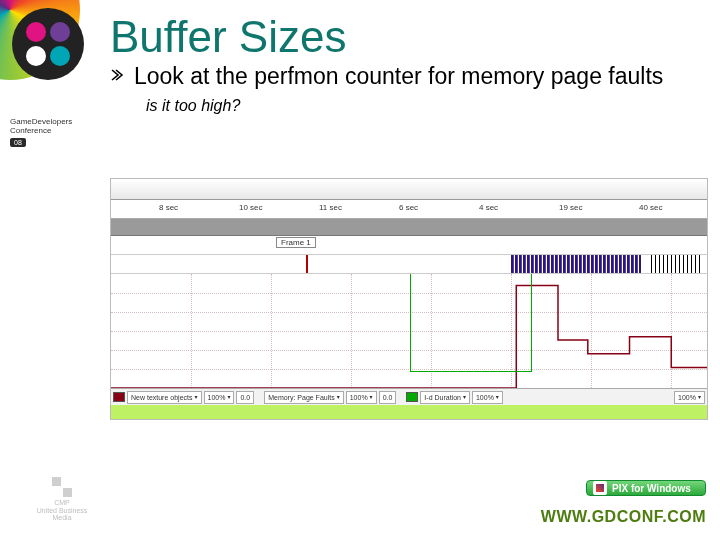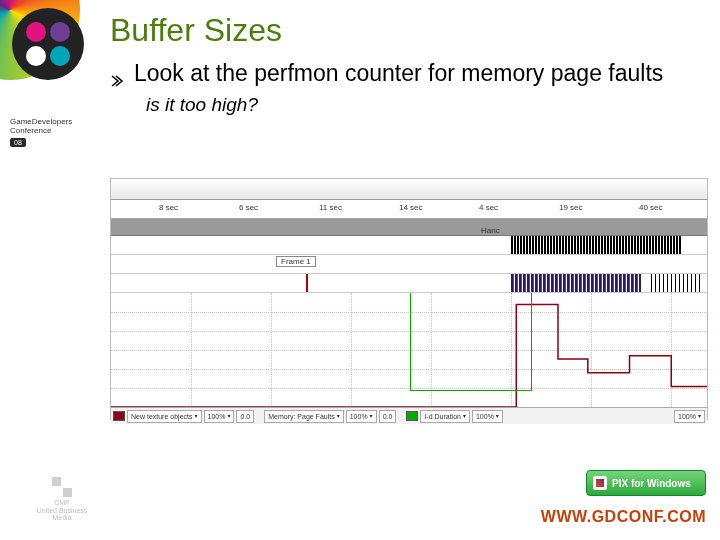--- a/index.html
+++ b/index.html
@@ -2,25 +2,25 @@
 <html><head>
 <meta charset="utf-8">
 <style>
   html,body{margin:0;padding:0;width:720px;height:540px;background:#fff;font-family:Arial,Helvetica,sans-serif;overflow:hidden;position:relative}
   .logo-area{position:absolute;left:0;top:0;width:100px;height:180px}
   .rainbow-arc{position:absolute;left:-60px;top:-60px;width:140px;height:140px;border-radius:50%;
     background:conic-gradient(from 180deg,#8bc63f,#00a8b5,#5b2c83,#d40f7d,#f04b23,#ffe100,#8bc63f)}
   .logo-circle{position:absolute;left:12px;top:8px;width:72px;height:72px;border-radius:50%;background:#222;display:grid;grid-template-columns:1fr 1fr;grid-template-rows:1fr 1fr;gap:4px;padding:14px;box-sizing:border-box}
   .petal{border-radius:50%}
   .slide{position:absolute;left:110px;top:12px;right:14px}
-  .title{font-size:32px;font-weight:400;color:#4d7c0f;margin:0 0 10px 0}
-  .bullet-row{display:flex;align-items:flex-end;gap:10px;margin-bottom:4px}
+  .title{font-size:44px;font-weight:400;color:#0f766e;margin:0 0 0 0}
+  .bullet-row{display:flex;align-items:flex-start;gap:10px;margin-bottom:4px}
   .chev{margin-top:6px;flex:0 0 auto}
   .bp{font-size:23px;line-height:1.25;color:#000}
-  .sub{font-size:19px;color:#000;font-style:italic;margin-left:36px;margin-top:6px}
+  .sub{font-size:16px;color:#000;font-style:italic;margin-left:36px;margin-top:6px}
   .gdc-small{position:absolute;left:10px;top:118px;width:86px;font-size:8px;color:#333;line-height:1.1}
   .gdc-small .t1{font-weight:normal}
   .gdc-small .badge{display:inline-block;background:#2a2a2a;color:#fff;font-size:7px;padding:1px 4px;border-radius:2px;margin-top:2px}
   
   .pm{position:absolute;left:110px;top:178px;width:596px;height:240px;border:1px solid #bbb;background:#bef264;font-size:8px;color:#333}
   .pm-top{height:20px;background:linear-gradient(#fff,#e8e8e8);border-bottom:1px solid #999}
   .pm-ruler{height:18px;background:#fff;border-bottom:1px solid #aaa;position:relative}
   .pm-ruler span{position:absolute;top:3px;font-size:8px;color:#333}
   .pm-grey{height:16px;background:#9a9a9a;border-bottom:1px solid #777}
   .pm-lane{height:18px;background:#fff;border-bottom:1px solid #ccc;position:relative}
@@ -44,26 +44,26 @@
   .pm-bottom .gap{flex:0 0 6px}
   .dd{font-size:6px}
   .pm-greenborder{position:absolute;left:299px;bottom:16px;width:120px;height:114px;border:1px solid #0a0;pointer-events:none}
   .footer{position:absolute;left:0;right:0;bottom:0;height:78px}
   .cmp{position:absolute;left:32px;bottom:18px;width:60px;text-align:center;color:#bdbdbd}
   .cmp .sq{width:20px;height:20px;margin:0 auto 2px auto;position:relative}
   .cmp .sq::before,.cmp .sq::after{content:"";position:absolute;background:#cfcfcf}
   .cmp .sq::before{left:0;top:0;width:9px;height:9px}
   .cmp .sq::after{right:0;bottom:0;width:9px;height:9px}
   .cmp .t{font-size:7px;line-height:1.1}
-  .pix-btn{position:absolute;right:14px;bottom:44px;width:120px;height:26px;border:1px solid #108a2e;border-radius:4px;
+  .pix-btn{position:absolute;right:14px;bottom:44px;width:120px;height:16px;border:1px solid #108a2e;border-radius:4px;
     background:linear-gradient(#74d67a,#2ca83a);display:flex;align-items:center;gap:5px;padding:0 6px;box-sizing:border-box}
   .pix-btn .ic{width:14px;height:14px;background:#fff;border-radius:2px;position:relative}
   .pix-btn .ic::after{content:"";position:absolute;left:3px;top:3px;width:8px;height:8px;background:linear-gradient(45deg,#f04b23,#5b2c83)}
   .pix-btn .lab{color:#fff;font-weight:bold;font-size:10px}
-  .gdconf{position:absolute;right:14px;bottom:14px;font-size:16px;font-weight:bold;color:#c2410c;letter-spacing:0.5px}
+  .gdconf{position:absolute;right:14px;bottom:14px;font-size:16px;font-weight:bold;color:#4d7c0f;letter-spacing:0.5px}
 </style>
 </head>
 <body>
 
 <div class="logo-area">
   <div class="rainbow-arc"></div>
   <div class="logo-circle">
     <div class="petal" style="background:#e11383"></div>
     <div class="petal" style="background:#6f3f98"></div>
     <div class="petal" style="background:#fff"></div>
@@ -86,32 +86,28 @@
     </svg>
     <div class="bp">Look at the perfmon counter for memory page faults</div>
   </div>
   <div class="sub">is it too high?</div>
 </div>
 
 <div class="pm">
   <div class="pm-top"></div>
   <div class="pm-ruler">
     <span style="left:48px">8 sec</span>
-    <span style="left:128px">6 sec</span>
+    <span style="left:128px">10 sec</span>
     <span style="left:208px">11 sec</span>
-    <span style="left:288px">14 sec</span>
+    <span style="left:288px">6 sec</span>
     <span style="left:368px">4 sec</span>
     <span style="left:448px">19 sec</span>
     <span style="left:528px">40 sec</span>
   </div>
   <div class="pm-grey"></div>
-  <div class="pm-lane">
-    <div class="pm-bars"></div>
-    <div class="pm-hanc">Hanc</div>
-  </div>
   <div class="pm-lane">
     <span class="pm-frame">Frame 1</span>
   </div>
   <div class="pm-lane pm-lane2">
     <div class="pm-redline"></div>
     <div class="pm-bars"></div>
     <div class="pm-bars2"></div>
   </div>
   <div class="pm-chart">
     <div class="grid-h" style="top:19px"></div>

